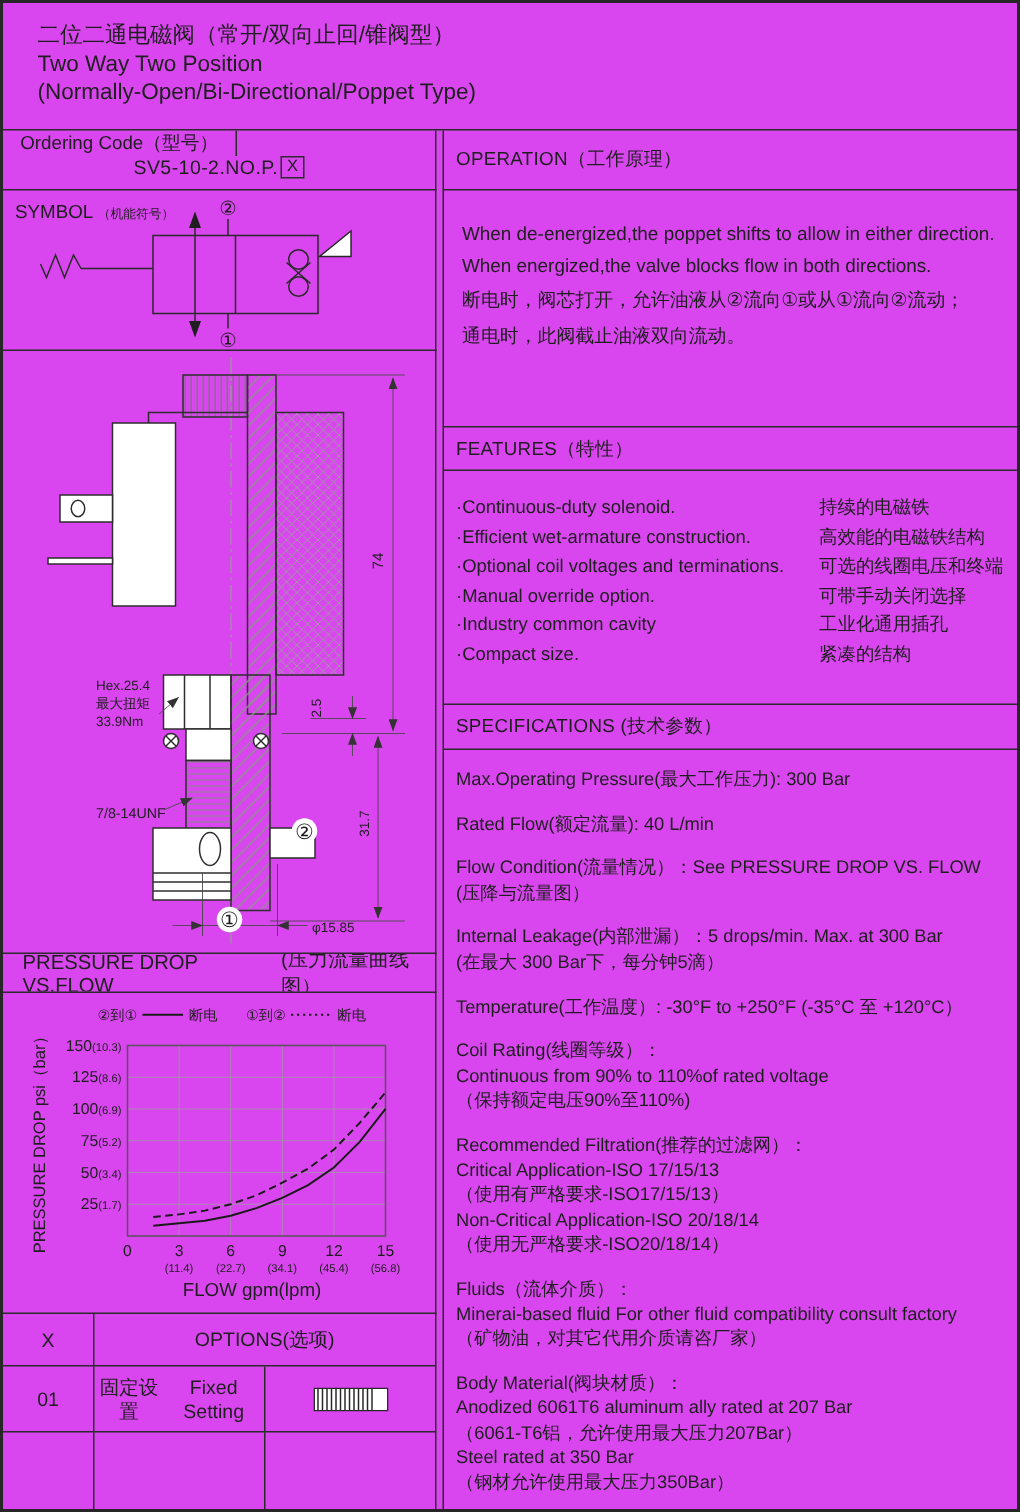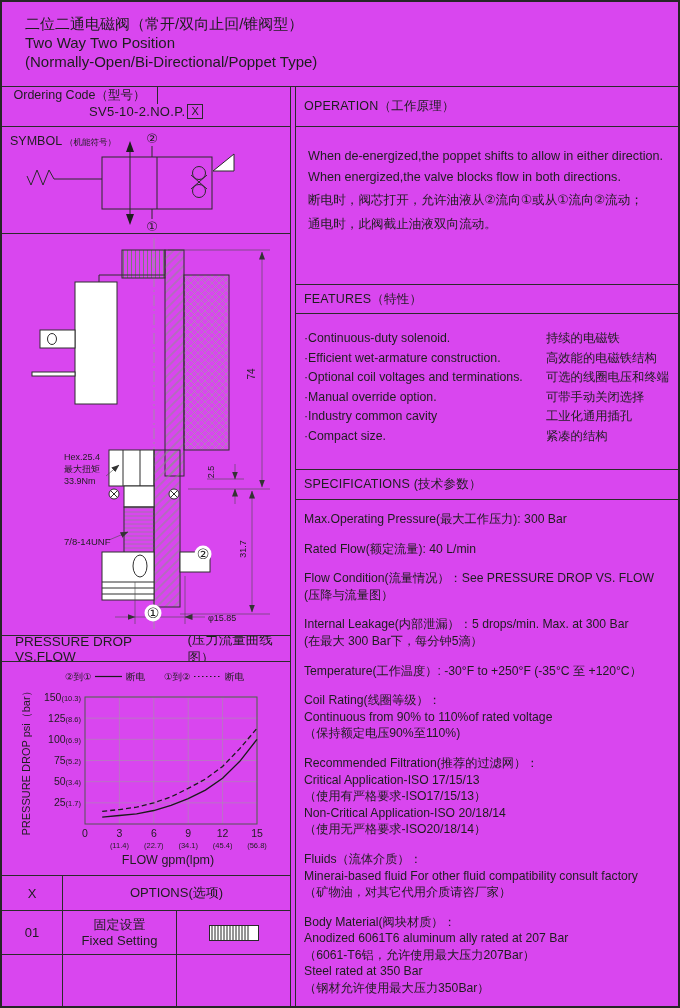--- a/index.html
+++ b/index.html
@@ -230,21 +230,21 @@
         <text x="223" y="18" font-size="9.5">断电</text>
         <path d="M100.2 155.2L117.4 153.5L134.6 151.8L151.8 148.5L169.0 143.4L186.2 136.6L203.4 128.1L220.6 116.3L237.8 99.3L255.0 77.3" fill="none" stroke="#1a1a1a" stroke-width="1.3" stroke-dasharray="none"></path>
         <path d="M100.2 149.3L117.4 147.6L134.6 145.1L151.8 140.8L169.0 134.9L186.2 126.4L203.4 117.1L220.6 104.4L237.8 86.6L255.0 66.3" fill="none" stroke="#1a1a1a" stroke-width="1.3" stroke-dasharray="5 3"></path>
       </svg>
   </div>
 
   <div class="abs options-section b-r">
     <div class="cell b-r b-b">X</div>
     <div class="cell b-b" style="grid-column:2 / 4;">OPTIONS(选项)</div>
     <div class="cell b-r b-b">01</div>
-    <div class="cell b-r b-b" style="flex-direction:column;line-height:16px;">
+    <div class="cell b-r b-b" style="flex-direction:row;line-height:16px;">
       <span>固定设置</span>
       <span>Fixed Setting</span>
     </div>
     <div class="cell b-b">
       <svg width="50" height="16" viewBox="0 0 50 16">
         <rect x="0.5" y="0.5" width="49" height="15" fill="#ffffff" stroke="#2a2a2a"></rect>
         <g stroke="#2a2a2a" stroke-width="1">
           <line x1="3" y1="1" x2="3" y2="15"></line>
             <line x1="6" y1="1" x2="6" y2="15"></line>
             <line x1="9" y1="1" x2="9" y2="15"></line>

